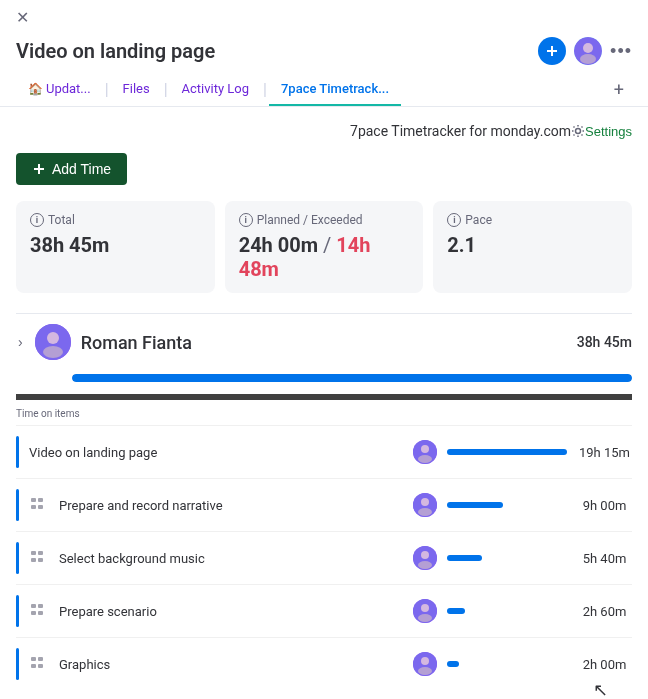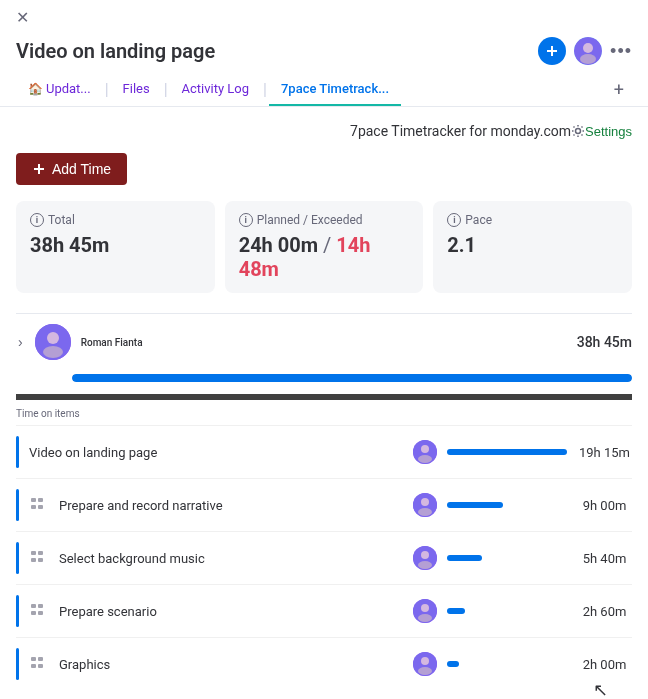--- a/index.html
+++ b/index.html
@@ -133,21 +133,21 @@
       cursor: pointer;
       background: none;
       border: none;
     }
 
     
     .add-time-btn {
       display: flex;
       align-items: center;
       gap: 6px;
-      background: #7f1d1d;
+      background: #14532d;
       color: #fff;
       border: none;
       border-radius: 4px;
       padding: 8px 16px;
       font-size: 14px;
       font-weight: 500;
       cursor: pointer;
       margin-bottom: 16px;
     }
 
@@ -219,21 +219,21 @@
       background: linear-gradient(135deg, #7b68ee, #a855f7);
       display: flex;
       align-items: center;
       justify-content: center;
       font-size: 13px;
       font-weight: 600;
       color: #fff;
       flex-shrink: 0;
     }
     .person-name {
-      font-size: 10px;
+      font-size: 18px;
       font-weight: 500;
       color: #323338;
       flex: 1;
     }
     .person-time {
       font-size: 14px;
       color: #323338;
       font-weight: 500;
     }
 

